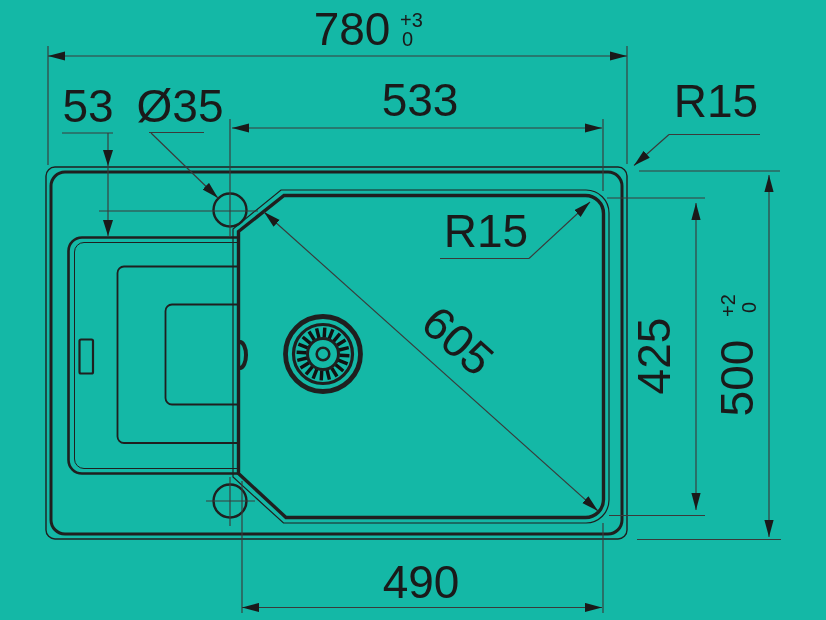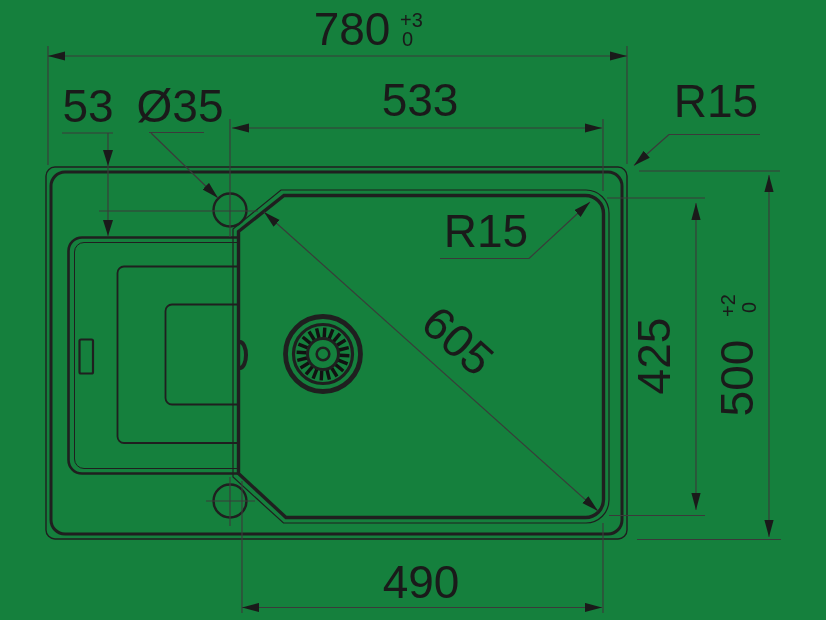--- a/index.html
+++ b/index.html
@@ -1,16 +1,16 @@
 <!DOCTYPE html>
 <html><head>
 <meta charset="utf-8">
 <style>
   html,body{margin:0;padding:0;background:#ffffff;}
-  .canvas{position:relative;width:826px;height:620px;background:#15803d;overflow:hidden;}
+  .canvas{position:relative;width:826px;height:620px;background:#14b8a6;overflow:hidden;}
   svg{display:block;}
   text{font-family:"Liberation Sans","DejaVu Sans",sans-serif;fill:#1a1a1a;}
   .dim-txt{font-size:46px;}
   .tol-txt{font-size:20px;}
   .thin{stroke:#3a3a3a;stroke-width:1.15;fill:none;}
   .outline{stroke:#1f1f1f;fill:none;}
 </style>
 </head>
 <body>
 

